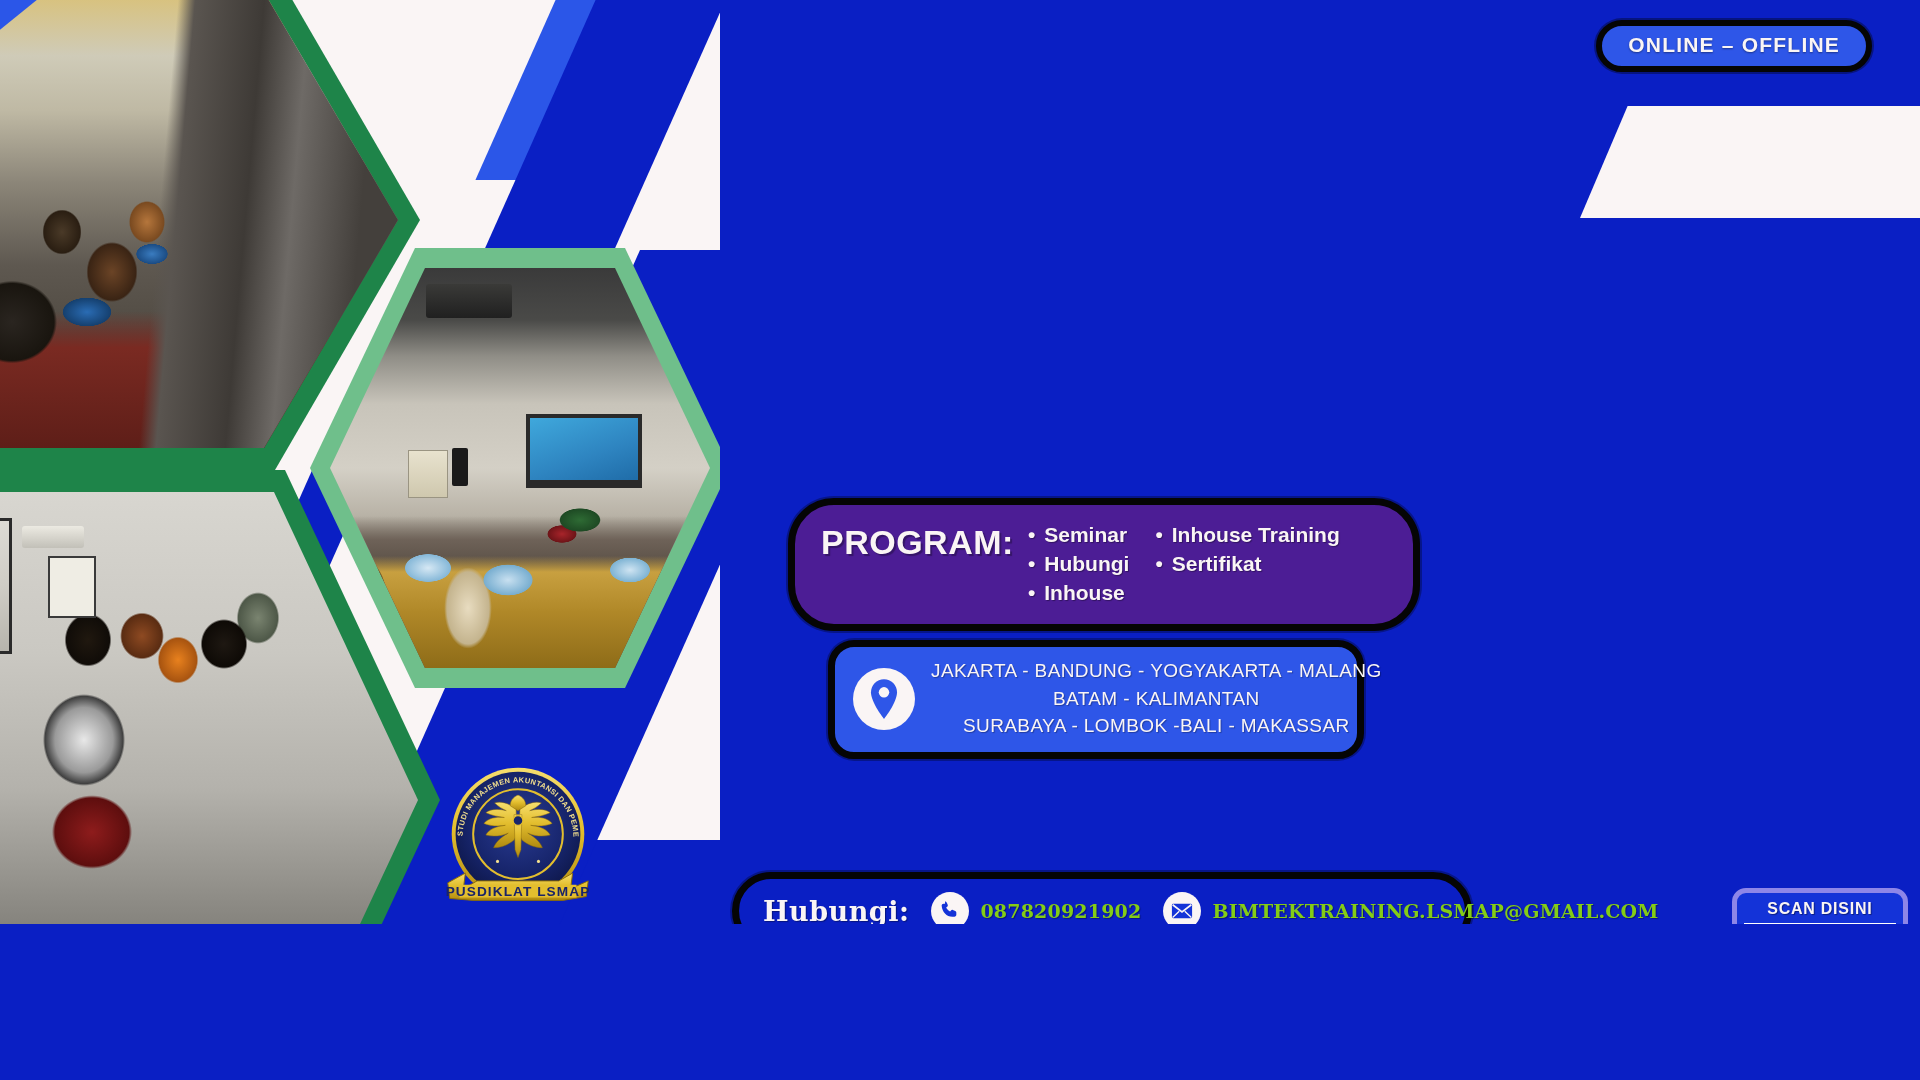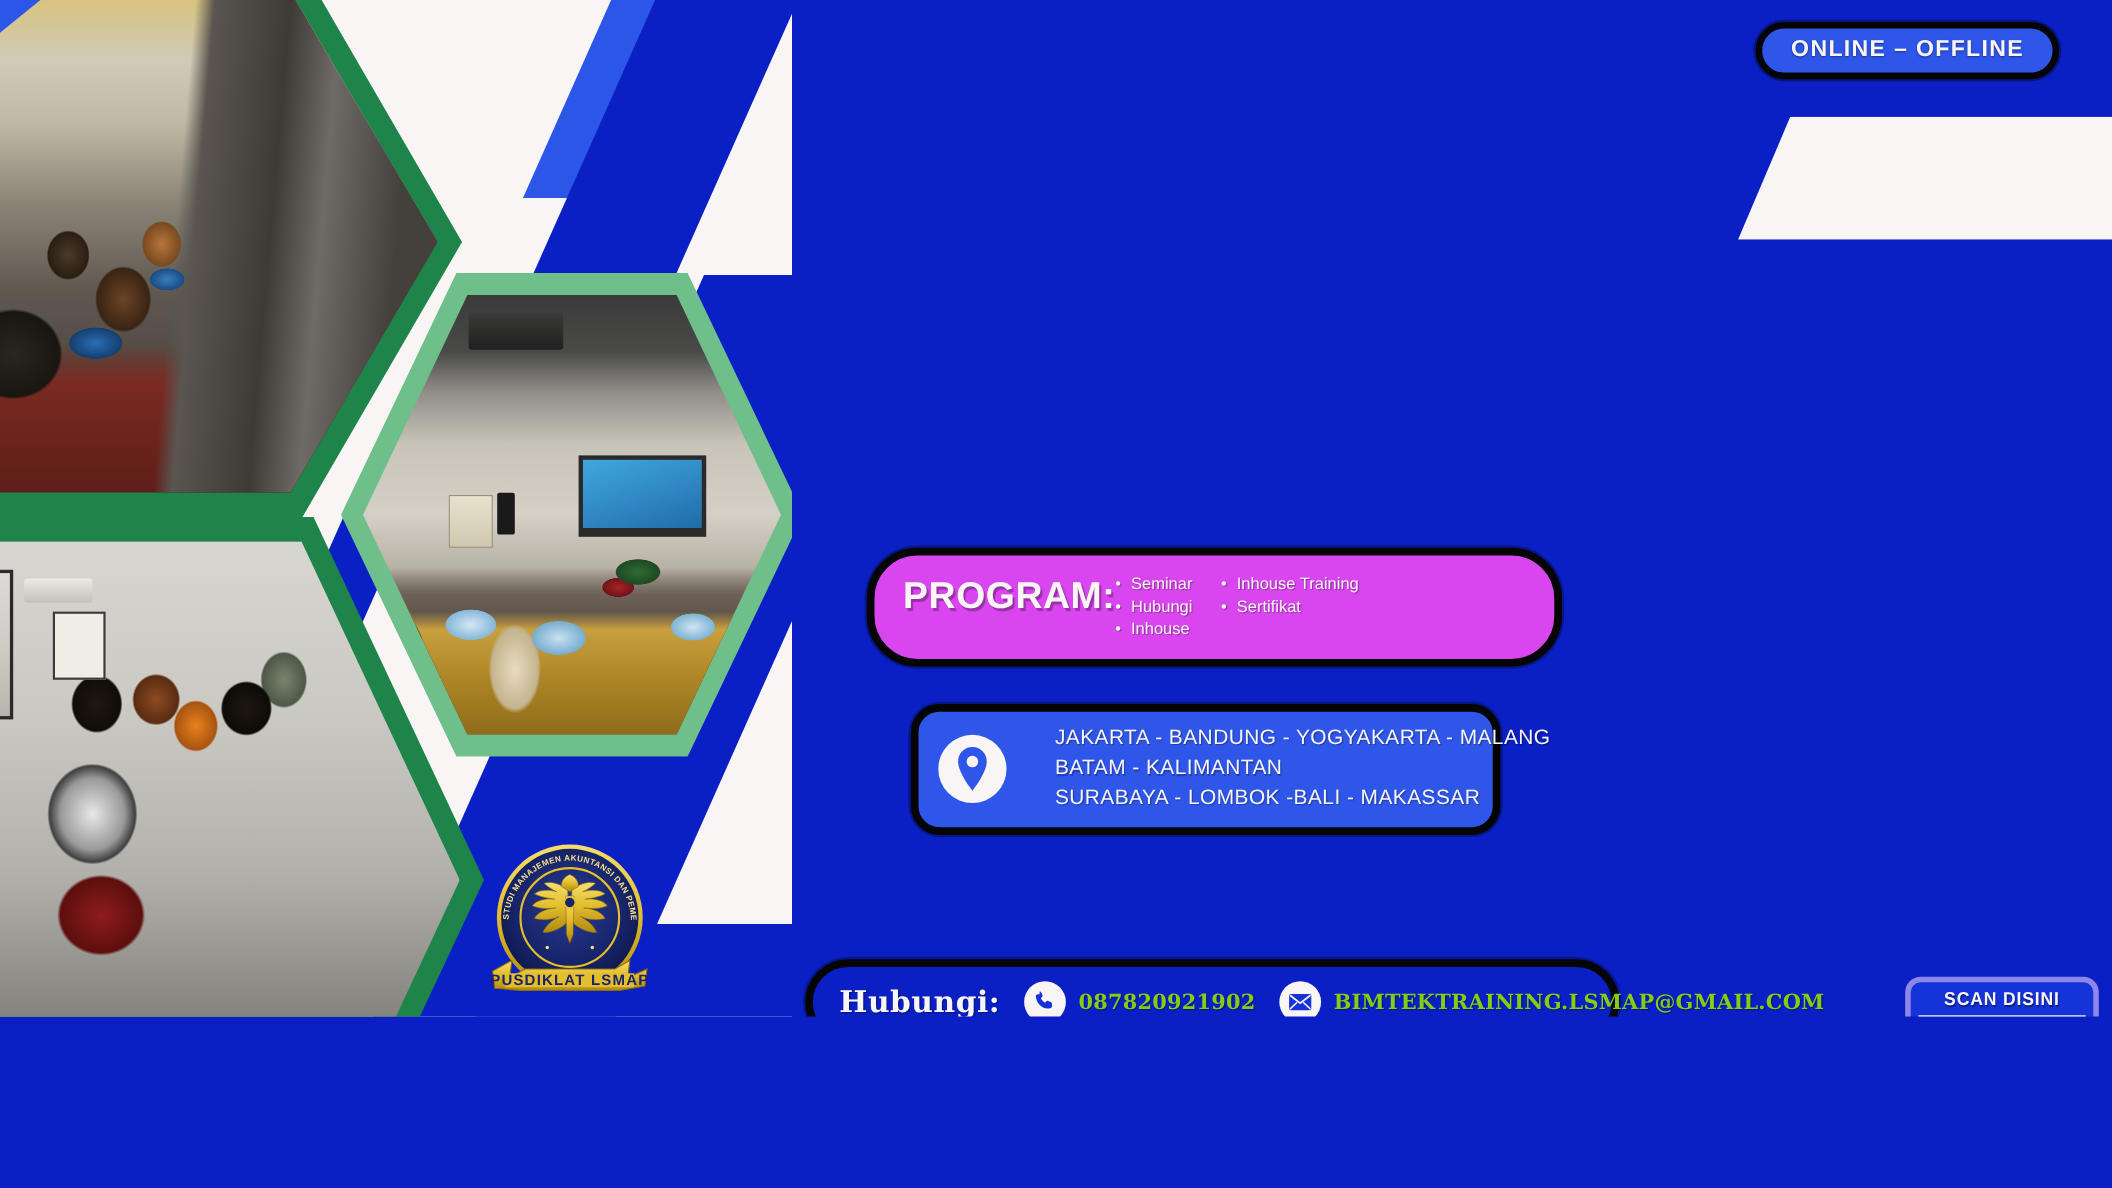--- a/index.html
+++ b/index.html
@@ -203,37 +203,37 @@
     transform:scaleY(1.34);
     transform-origin:top center;
   }
   .hl-1 { font-size:122px; text-align:left;  padding-left:48px; }
   .hl-2 { font-size:122px; text-align:left;  padding-left:162px; margin-top:50px; }
 
   
   .prog-box {
     position:absolute; left:88px; top:498px;
     width:632px;
-    background:#d946ef;
+    background:#4c1d95;
     border:7px solid #050505;
     border-radius:46px;
     padding:14px 22px 16px 26px;
-    display:flex; align-items:flex-start; 
+    display:flex; align-items:flex-start; gap:14px;
     box-shadow:0 0 0 2px rgba(0,0,0,.3);
   }
   .prog-label {
     font-size:34px; font-weight:bold; color:#FAF5F5;
     letter-spacing:.5px; white-space:nowrap;
     padding-top:4px;
     text-shadow:2px 2px 1px rgba(0,0,0,.3);
   }
   .prog-cols { display:flex; gap:26px; padding-top:2px; }
   .prog-col { list-style:none; }
   .prog-col li {
-    font-size:15px; font-weight:normal; color:#FAF5F5;
+    font-size:21px; font-weight:bold; color:#FAF5F5;
     line-height:1.38; white-space:nowrap;
     text-shadow:1px 1px 1px rgba(0,0,0,.35);
   }
   .prog-col li::before { content:"\2022"; margin-right:9px; }
 
   
   .loc-box {
     position:absolute; left:128px; top:640px;
     width:536px;
     background:#2E56E8;
@@ -242,21 +242,21 @@
     padding:10px 18px 12px;
     display:flex; align-items:center; gap:16px;
     box-shadow:0 0 0 2px rgba(0,0,0,.3);
   }
   .pin-circle {
     flex:0 0 auto;
     width:62px; height:62px; border-radius:50%;
     background:#FAF5F5;
     display:flex; align-items:center; justify-content:center;
   }
-  .loc-lines { flex:1; text-align:left;margin-left:28px; }
+  .loc-lines { flex:1; text-align:center; }
   .loc-lines div {
     font-size:19px; color:#FAF5F5; letter-spacing:.4px;
     line-height:1.46; white-space:nowrap;
     text-shadow:1px 1px 1px rgba(0,0,0,.3);
   }
 
   
   .contact-box {
     position:absolute; left:32px; top:872px;
     width:740px;

